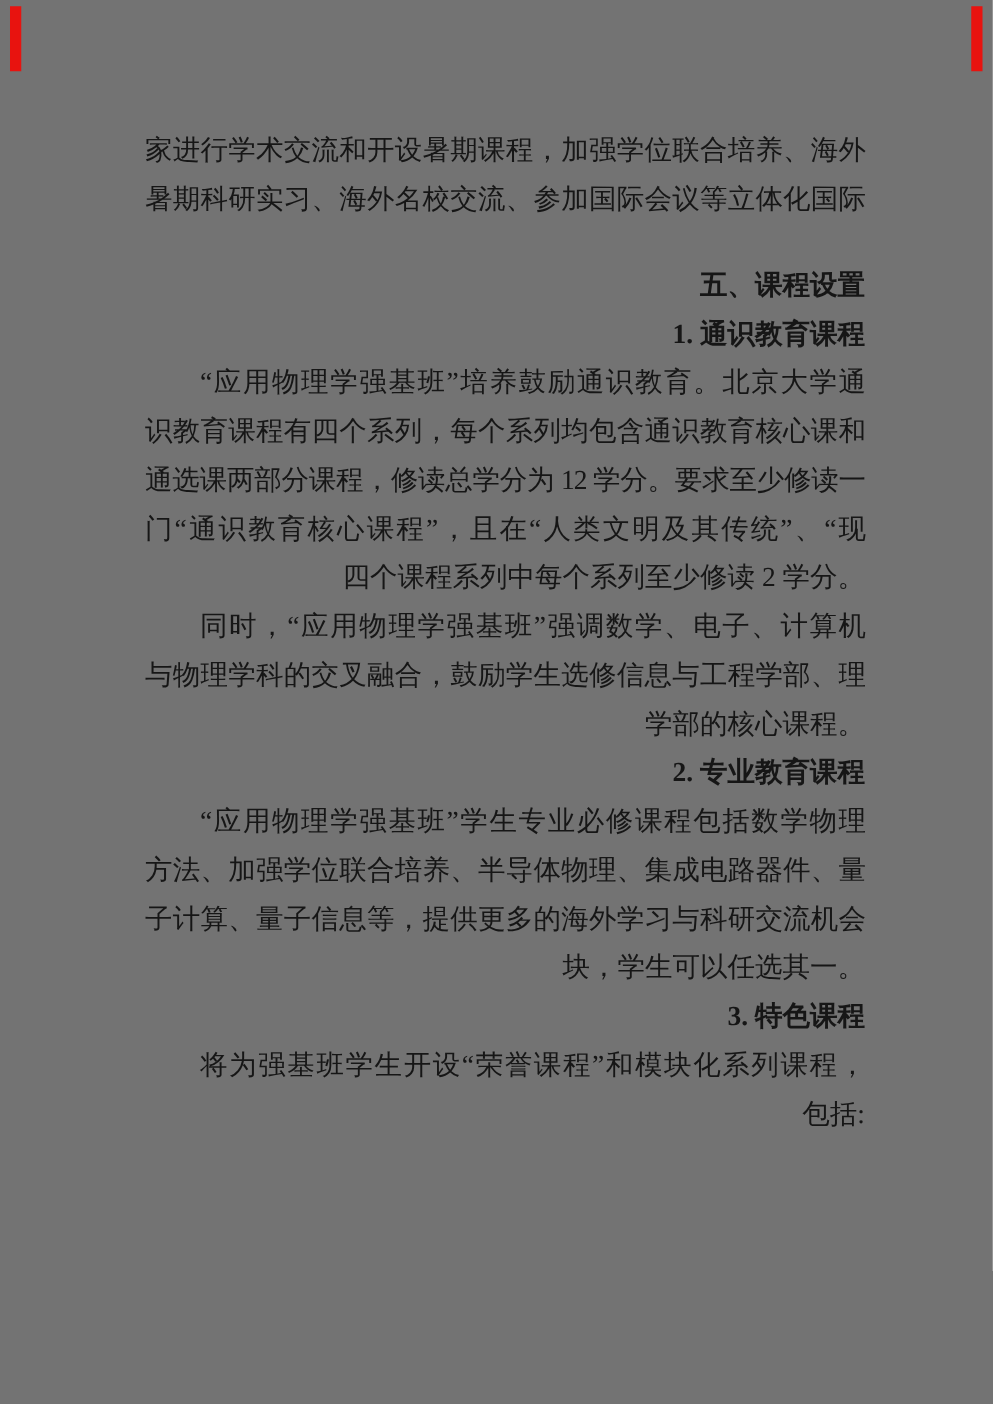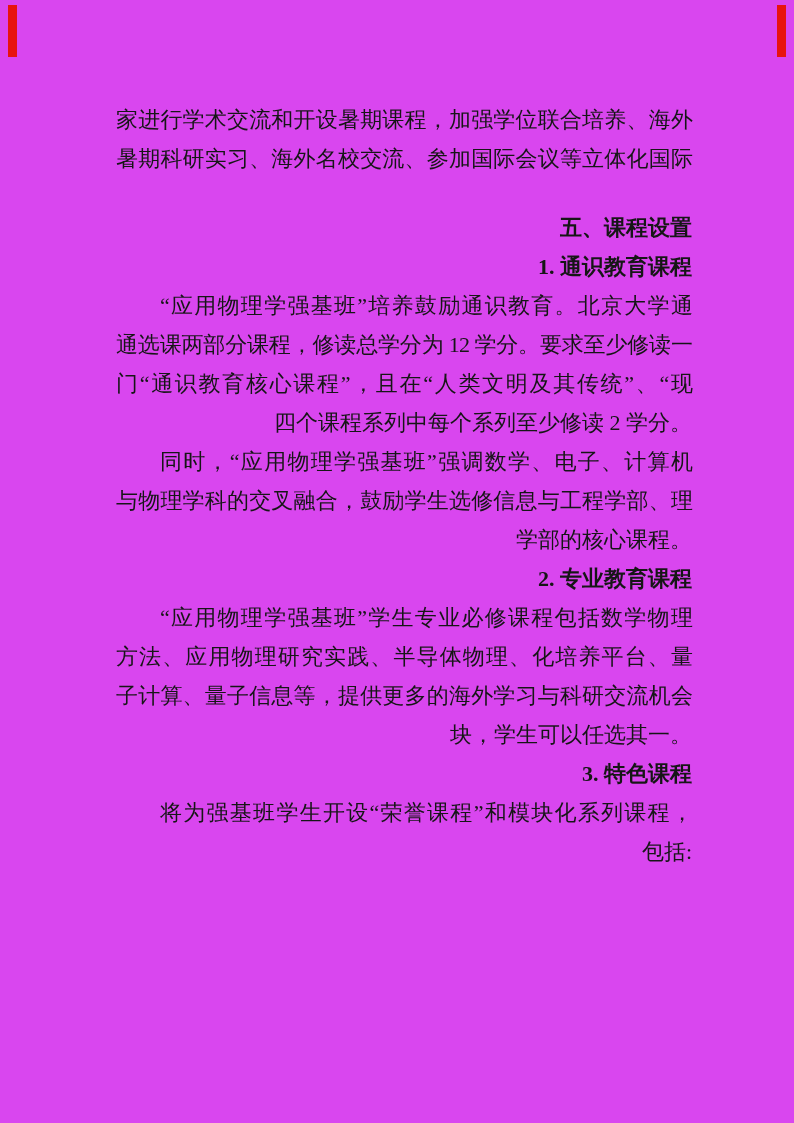--- a/index.html
+++ b/index.html
@@ -6,21 +6,21 @@
   body {
     width: 794px; height: 1123px;
     background: #ffffff;
     position: relative;
     overflow: hidden;
     font-family: "Liberation Serif", "DejaVu Serif", serif;
     color: #161616;
   }
   .page {
     position: absolute; inset: 0;
-    background: #d946ef;
+    background: #737373;
     text-decoration: underline;
   }
   .red-mark {
     position: absolute;
     top: 5px;
     width: 9px; height: 52px;
   }
   .red-mark.left  { left: 8px; }
   .red-mark.right { left: 777px; }
   .text-column {
@@ -70,35 +70,36 @@
       </div>
       <div class="spacer" style="height: 30px;"></div>
       <div class="block heading">
         <div class="line ind">五、课程设置</div>
       </div>
       <div class="block heading">
         <div class="line ind">1. 通识教育课程</div>
       </div>
       <div class="block paragraph">
         <div class="line full ind">“应用物理学强基班”培养鼓励通识教育。北京大学通</div>
+        <div class="line full">识教育课程有四个系列，每个系列均包含通识教育核心课和</div>
         <div class="line full">通选课两部分课程，修读总学分为 12 学分。要求至少修读一</div>
         <div class="line full">门“通识教育核心课程”，且在“人类文明及其传统”、“现</div>
         <div class="line">四个课程系列中每个系列至少修读 2 学分。</div>
       </div>
       <div class="block paragraph">
         <div class="line full ind">同时，“应用物理学强基班”强调数学、电子、计算机</div>
         <div class="line full">与物理学科的交叉融合，鼓励学生选修信息与工程学部、理</div>
         <div class="line">学部的核心课程。</div>
       </div>
       <div class="block heading">
         <div class="line ind">2. 专业教育课程</div>
       </div>
       <div class="block paragraph">
         <div class="line full ind">“应用物理学强基班”学生专业必修课程包括数学物理</div>
-        <div class="line full">方法、应用物理研究实践、半导体物理、化培养平台、量</div>
+        <div class="line full">方法、加强学位联合培养、半导体物理、集成电路器件、量</div>
         <div class="line full">子计算、量子信息等，提供更多的海外学习与科研交流机会</div>
         <div class="line">块，学生可以任选其一。</div>
       </div>
       <div class="block heading">
         <div class="line ind">3. 特色课程</div>
       </div>
       <div class="block paragraph">
         <div class="line full ind">将为强基班学生开设“荣誉课程”和模块化系列课程，</div>
         <div class="line">包括:</div>
       </div>

